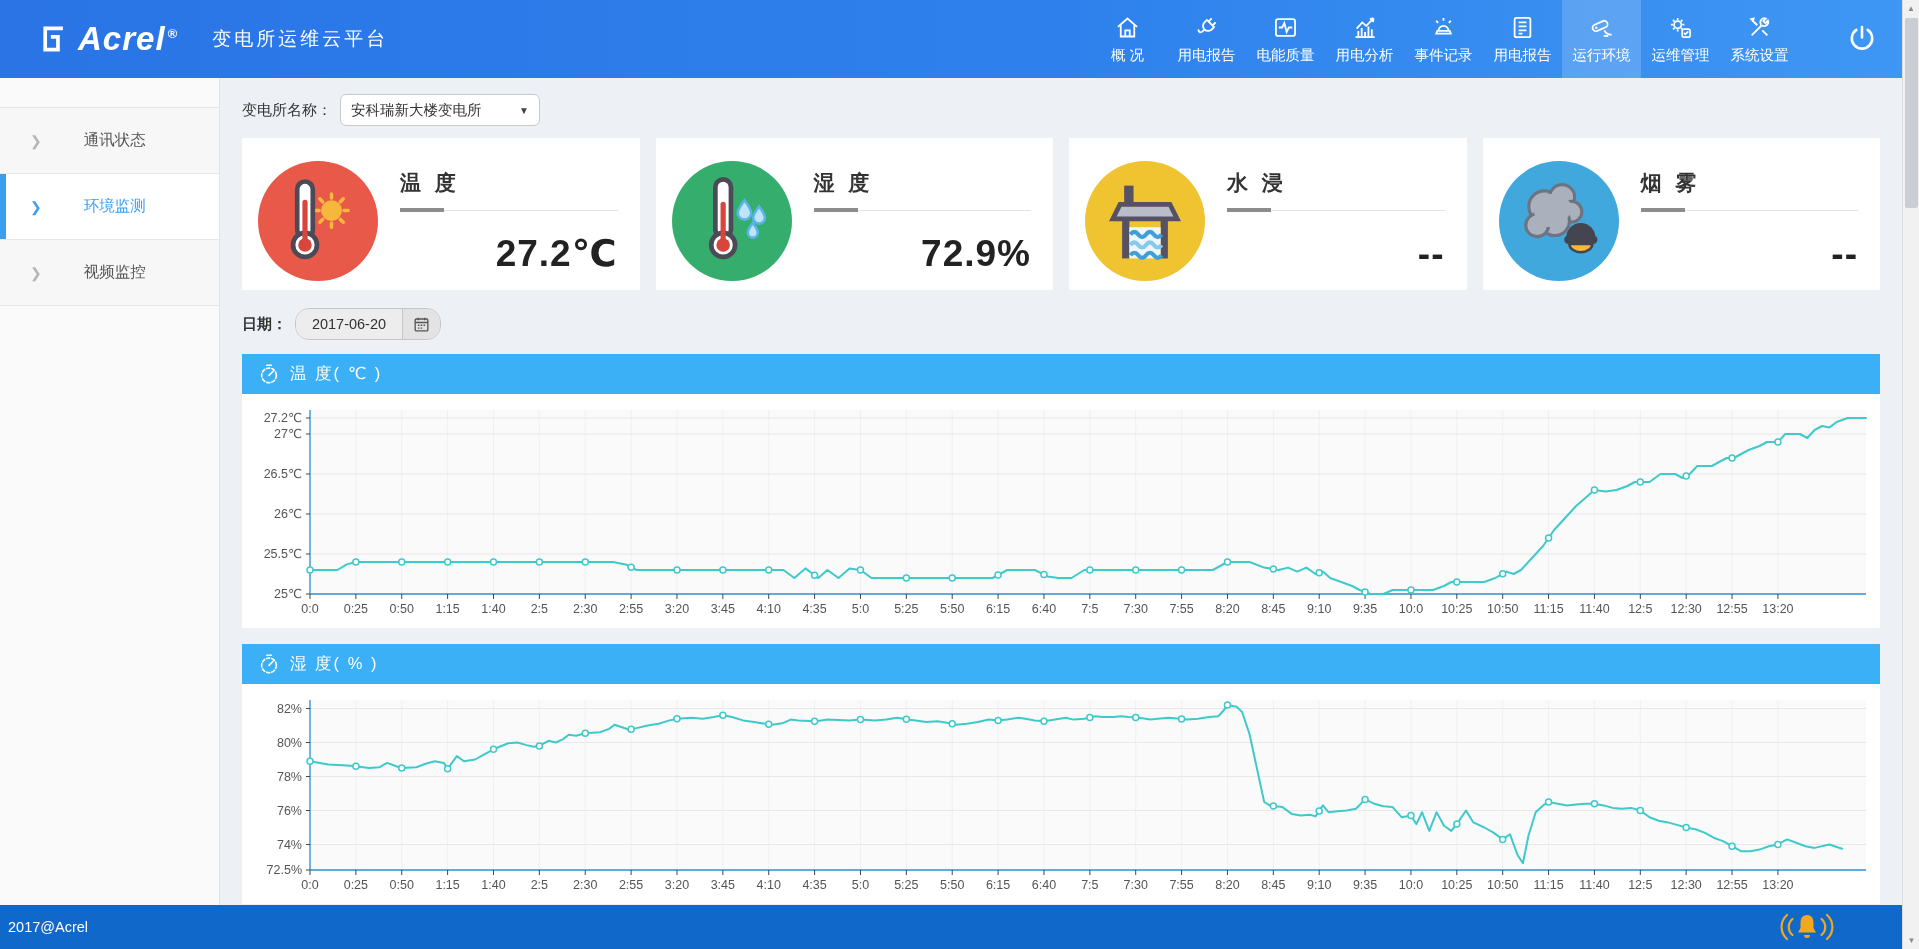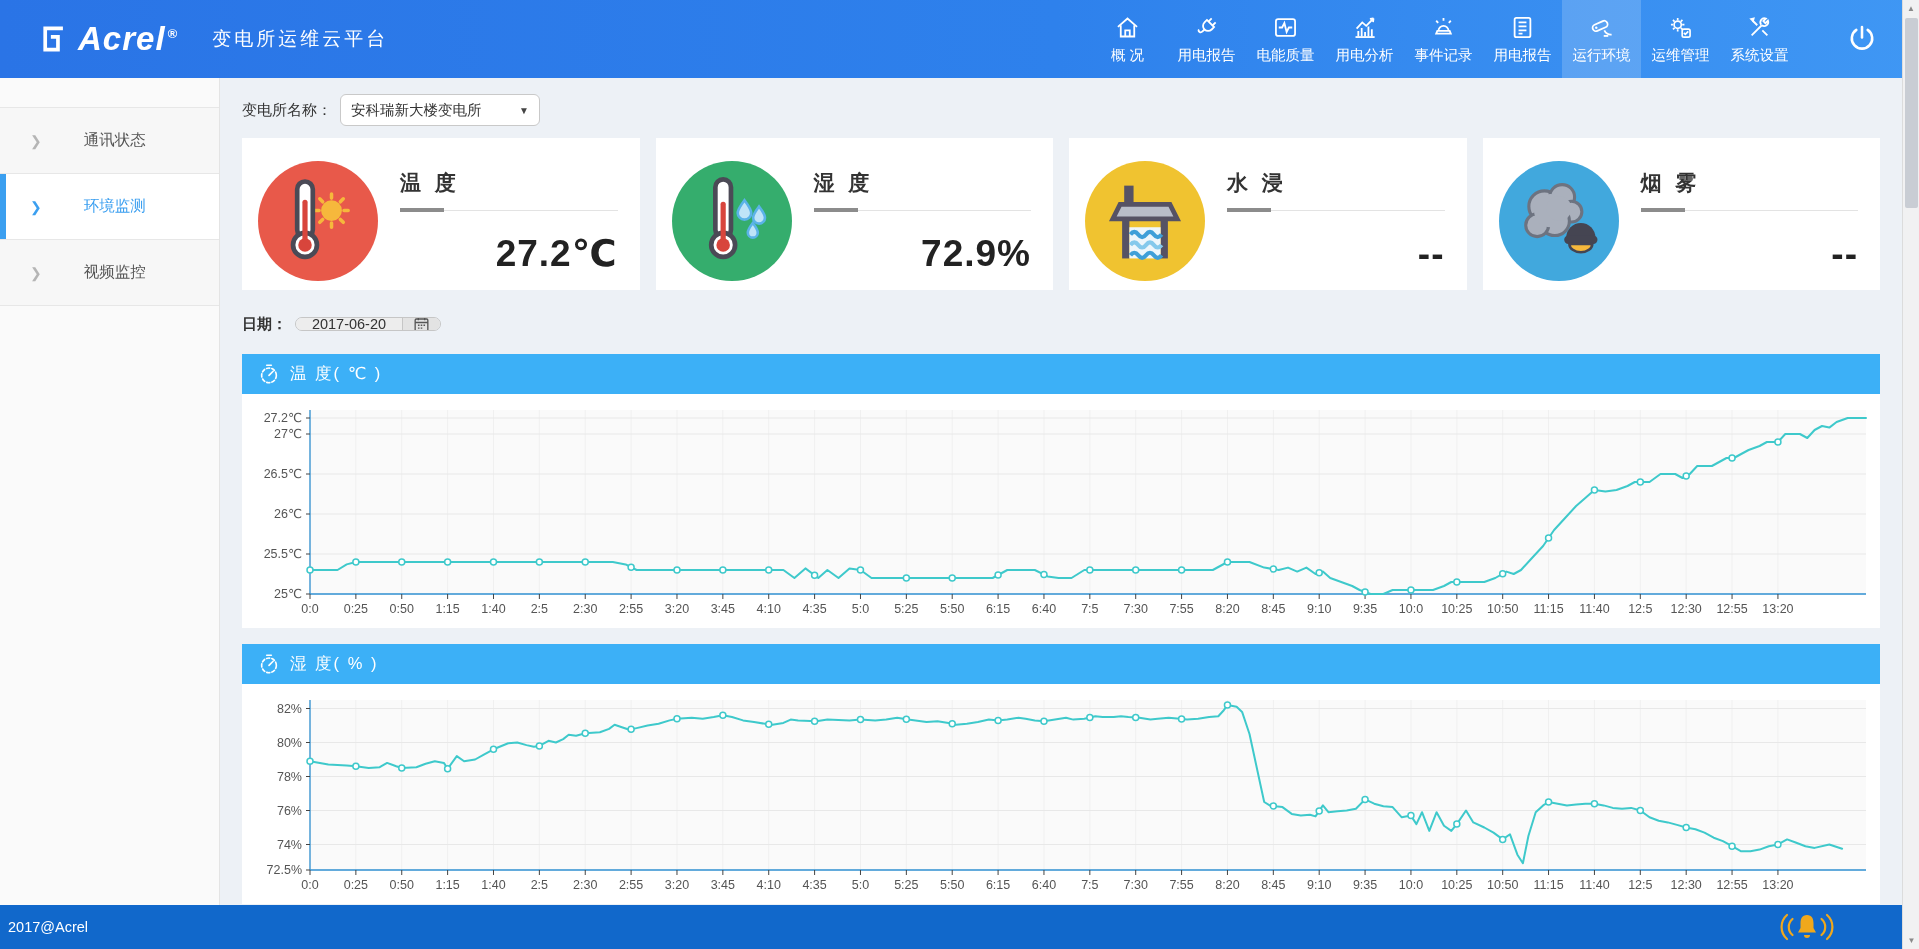--- a/index.html
+++ b/index.html
@@ -43,21 +43,21 @@
   .card-circle { width:120px; height:120px; border-radius:50%; flex:none; display:flex; align-items:center; justify-content:center; }
   .card-circle svg { width:104px; height:104px; }
   .card-body { flex:1; margin-left:22px; display:flex; flex-direction:column; }
   .card-title { font-size:21px; font-weight:bold; color:#333; letter-spacing:4px; padding-top:8px; }
   .card-rule { margin-top:10px; height:4px; position:relative; border-bottom:1px solid #e3e3e3; }
   .card-rule::before { content:""; position:absolute; left:0; top:1px; width:44px; height:4px; background:#8c8c8c; }
   .card-value { margin-top:auto; text-align:right; font-size:37px; font-weight:bold; color:#222; letter-spacing:1px; }
 
   .date-row { display:flex; align-items:center; height:32px; margin-bottom:14px; }
   .date-label { font-size:15px; color:#333; margin-right:8px;font-weight:bold; }
-  .date-group { display:flex; height:14px; border:1px solid #c6c6c6; border-radius:14px; overflow:hidden; }
+  .date-group { display:flex; height:32px; border:1px solid #c6c6c6; border-radius:14px; overflow:hidden; }
   .date-input { width:106px; background:#ededed; border:none; font-size:14.5px; color:#333; text-align:center; font-family:inherit; }
   .date-btn { width:38px; background:#e3e3e3; border-left:1px solid #c6c6c6; display:flex; align-items:center; justify-content:center; cursor:pointer; }
   .date-btn svg { width:19px; height:19px; }
 
   .panel { background:#fff; margin-bottom:16px; }
   .panel-head { height:40px; background:#3cb0f7; display:flex; align-items:center; padding-left:16px; }
   .panel-head svg { width:22px; height:22px; margin-right:10px; }
   .panel-title { color:#fff; font-size:16.5px; letter-spacing:2px;text-align:right; }
   .panel-body { padding:2px 0 0 0; }
   svg text { font-family:"Liberation Sans","DejaVu Sans",sans-serif; }

